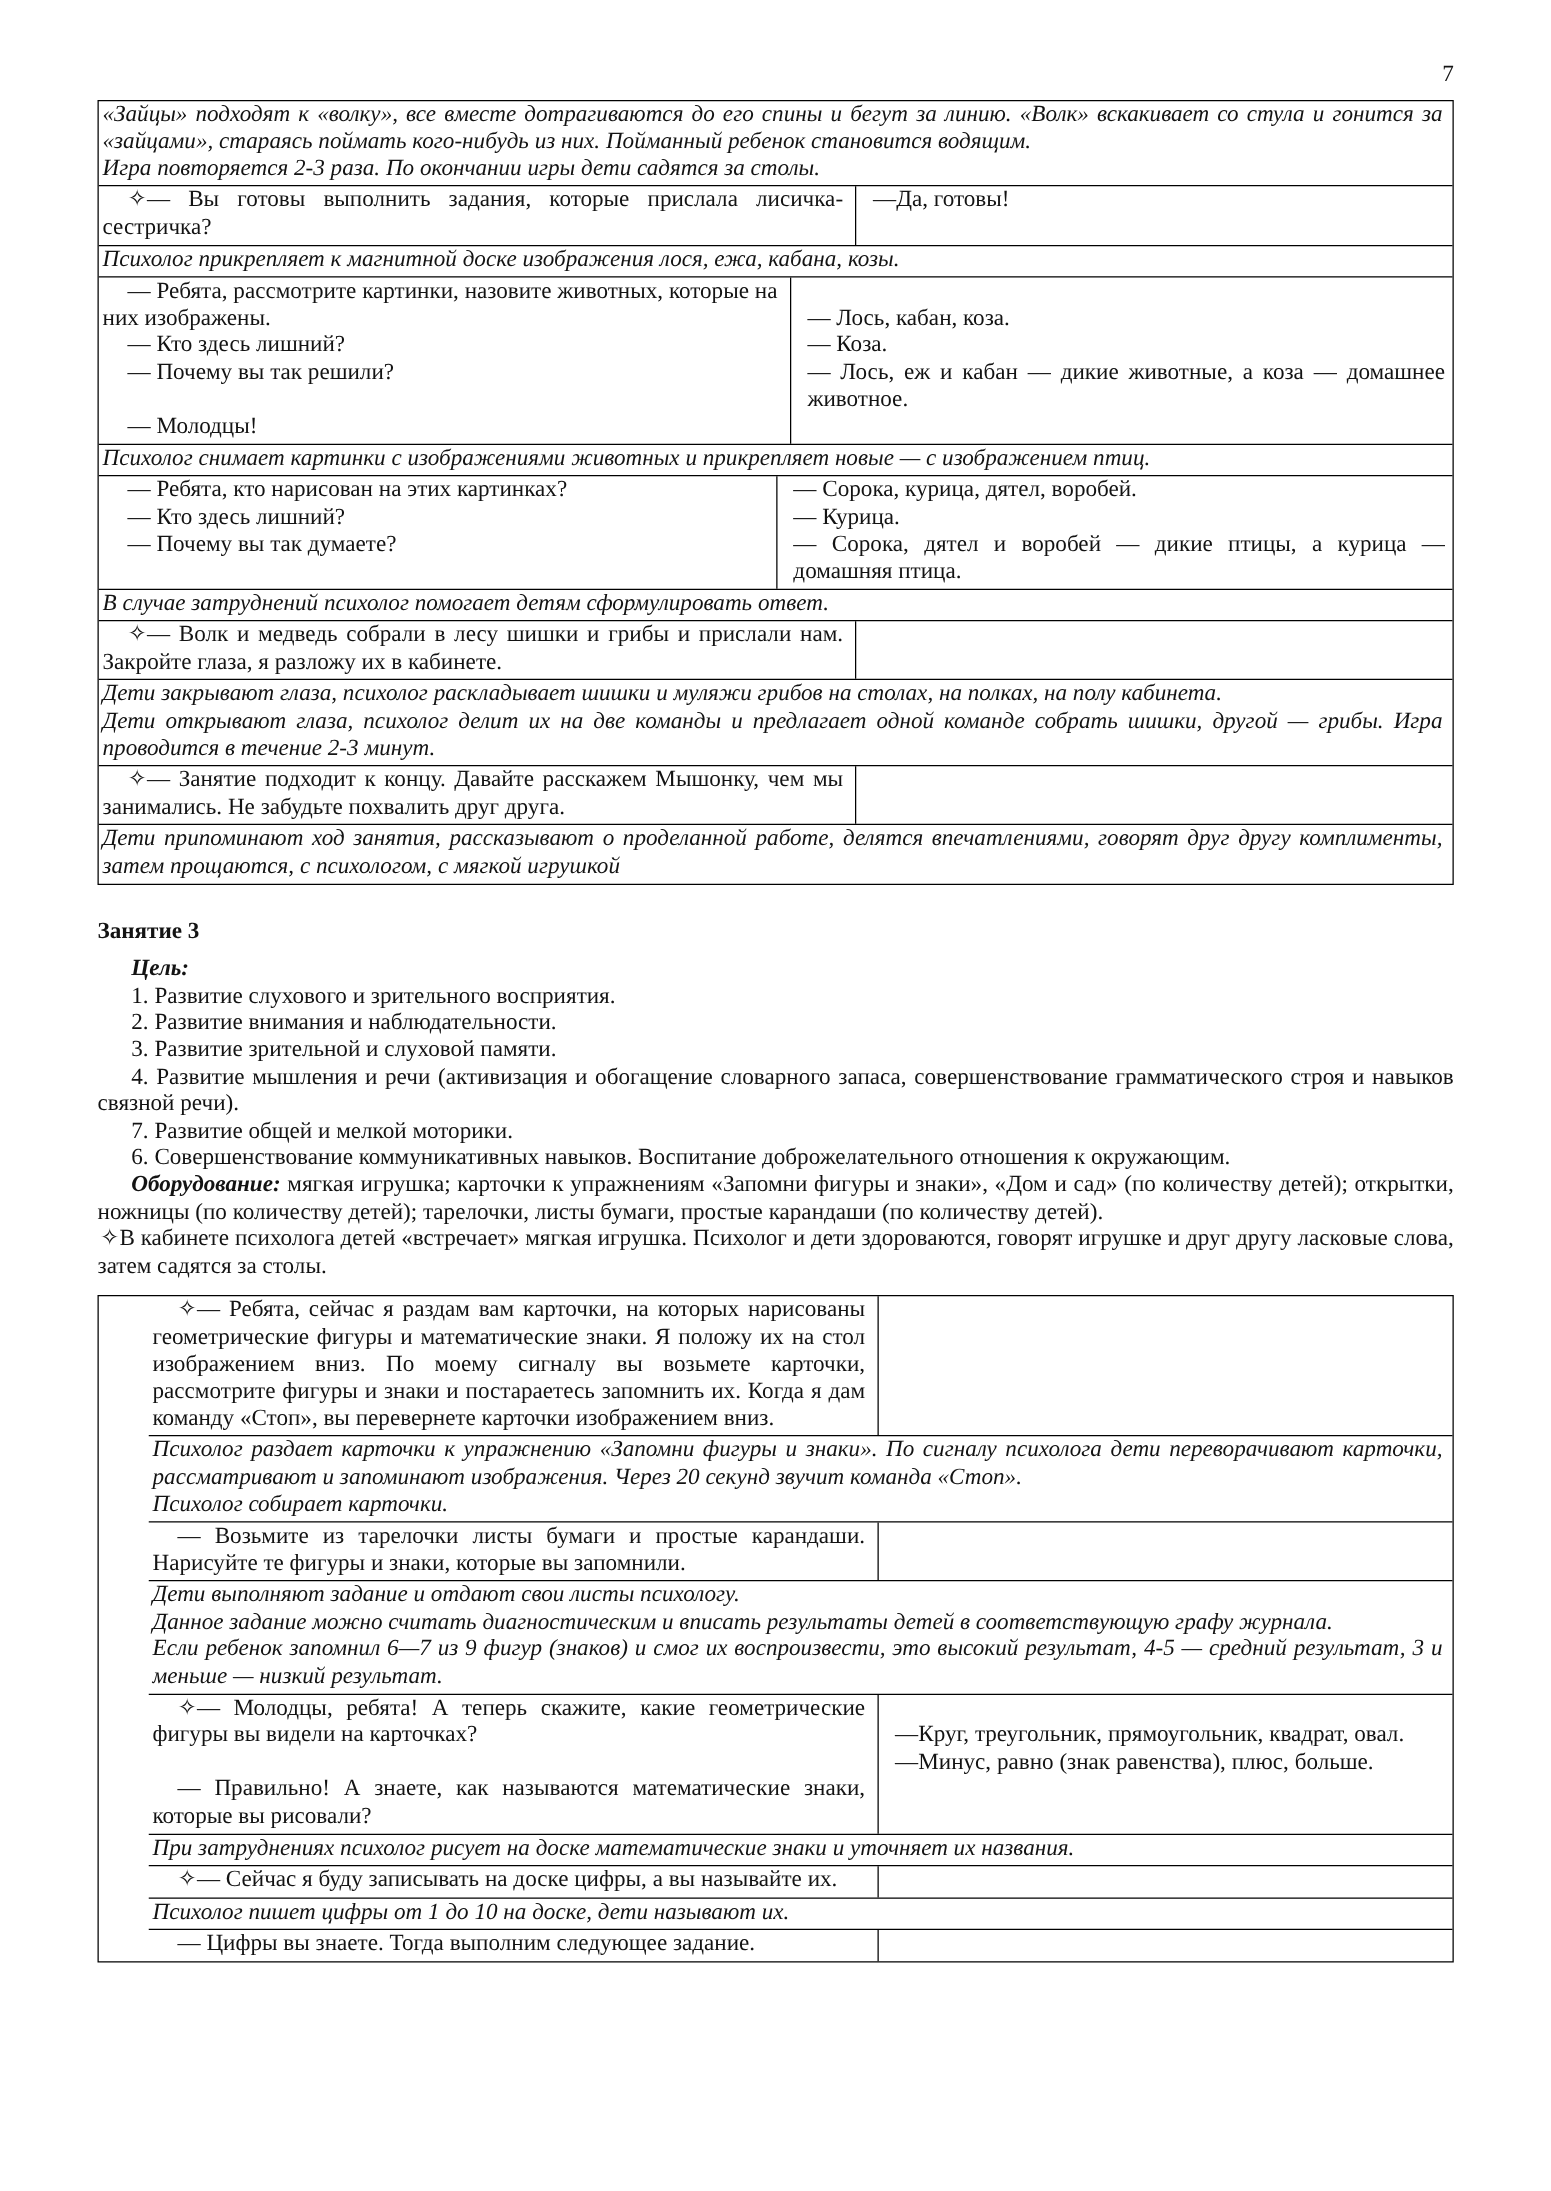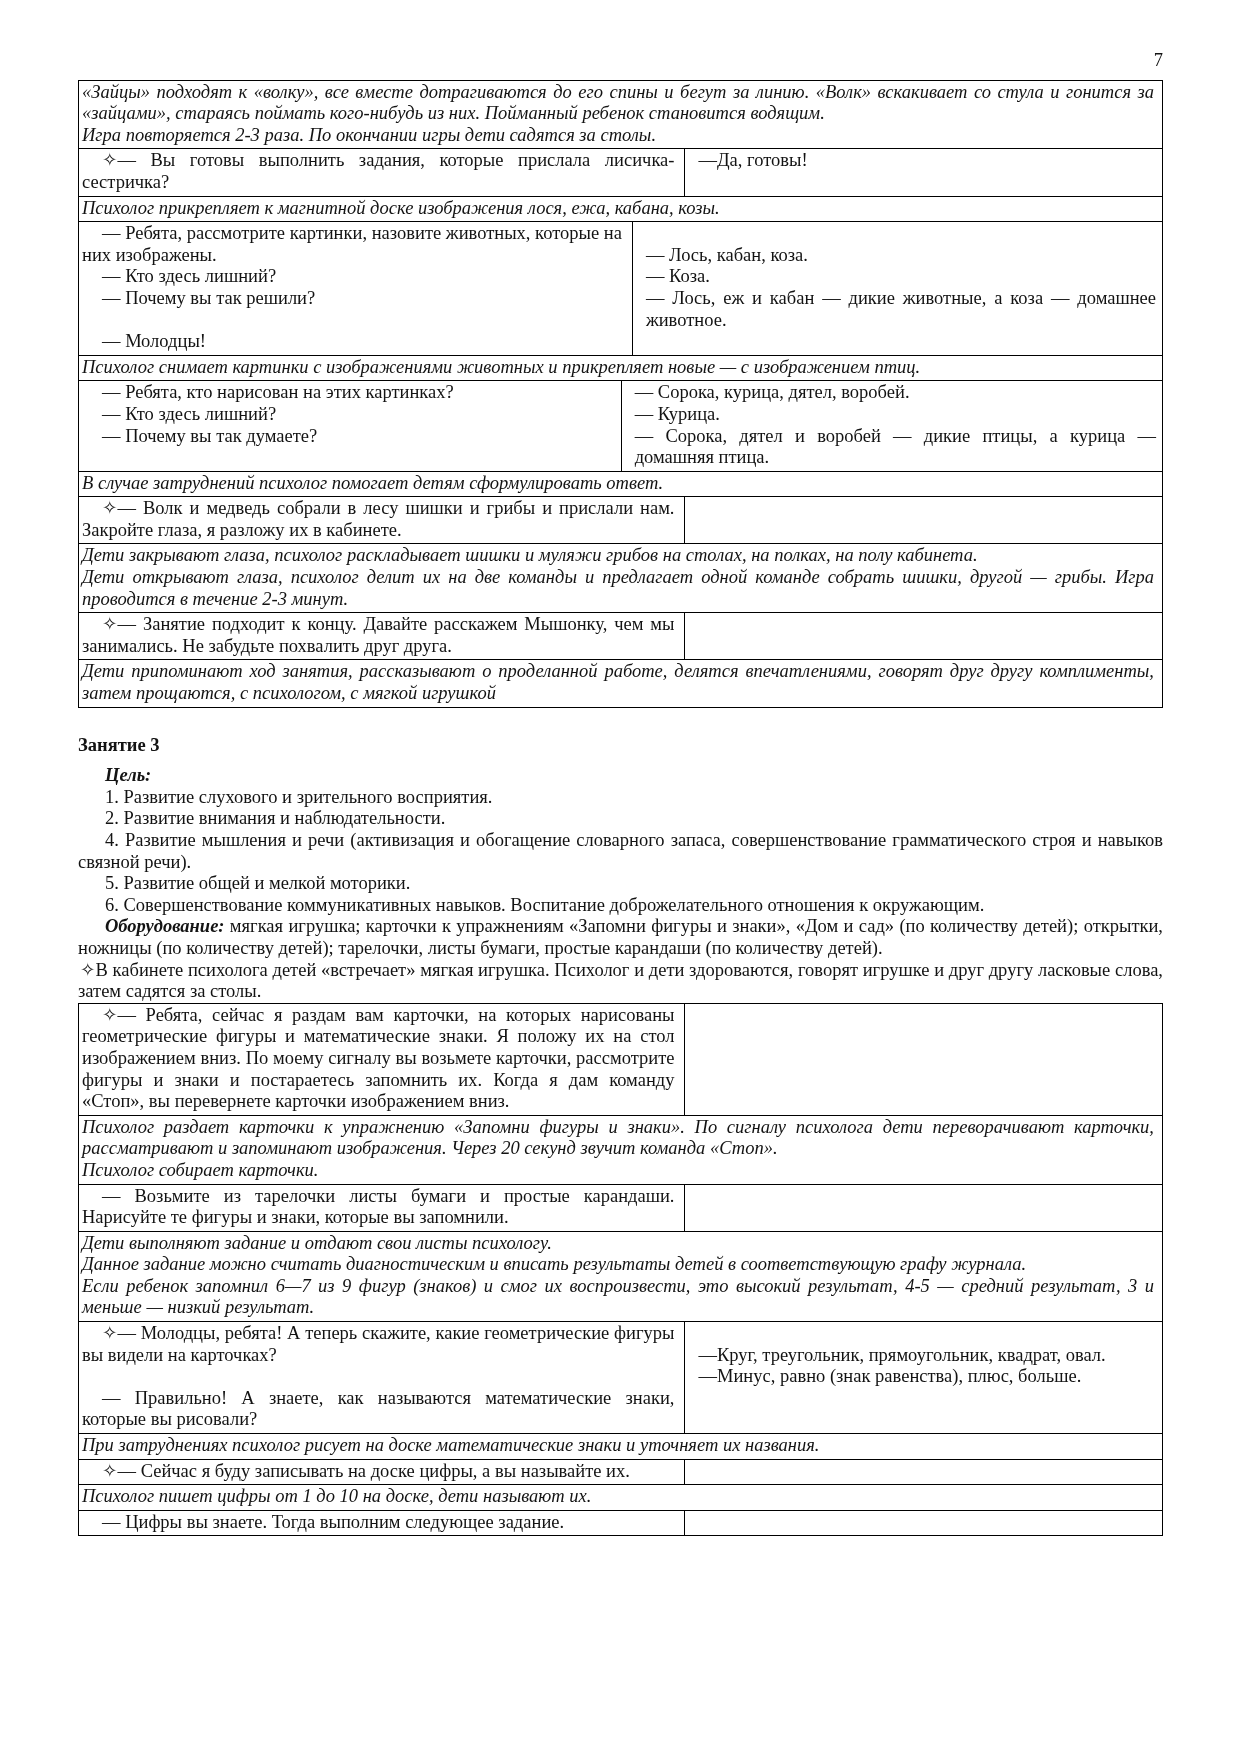--- a/index.html
+++ b/index.html
@@ -31,21 +31,21 @@
   .cell.note .p { text-indent: 0; }
   .cell.right .p { text-indent: 0; }
   .p.blank { text-indent: 0; }
 
   
   .section-title { font-weight: bold; margin: 27px 0 9px 0; }
   .para { text-align: justify; text-indent: 27px; }
   .para.noindent { text-indent: 2px; }
   .label-bi { font-weight: bold; font-style: italic; }
   .middle { margin-bottom: 0; }
-  .dtable.second { margin-top: 0; }
+  .dtable.second { margin-top: 12px; padding-left: 40px; }
 </style>
 </head>
 <body>
 
 <div class="page">
 
   <div class="page-number">7</div>
 
   <div class="dtable" id="table1">
       <div class="trow">
@@ -128,22 +128,23 @@
         </div>
       </div>
     </div>
 
   <div class="section-title">Занятие 3</div>
 
   <div class="middle">
     <p class="para"><span class="label-bi">Цель:</span></p>
     <p class="para">1. Развитие слухового и зрительного восприятия.</p>
     <p class="para">2. Развитие внимания и наблюдательности.</p>
+    <p class="para">3. Развитие зрительной и слуховой памяти.</p>
     <p class="para">4. Развитие мышления и речи (активизация и обогащение словарного запаса, совершенствование грамматического строя и навыков связной речи).</p>
-    <p class="para">5. Развитие общей и мелкой моторики.</p>
+    <p class="para">7. Развитие общей и мелкой моторики.</p>
     <p class="para">6. Совершенствование коммуникативных навыков. Воспитание доброжелательного отношения к окружающим.</p>
     <p class="para"><span class="label-bi">Оборудование:</span> <span>мягкая игрушка; карточки к упражнениям «Запомни фигуры и знаки», «Дом и сад» (по количеству детей); открытки, ножницы (по количеству детей); тарелочки, листы бумаги, простые карандаши (по количеству детей).</span></p>
     <p class="para noindent">✧В кабинете психолога детей «встречает» мягкая игрушка. Психолог и дети здороваются, говорят игрушке и друг другу ласковые слова, затем садятся за столы.</p>
   </div>
 
   <div class="dtable second" id="table2">
       <div class="trow">
         <div class="cell left">
           <p class="p">✧— Ребята, сейчас я раздам вам карточки, на которых нарисованы геометрические фигуры и математические знаки. Я положу их на стол изображением вниз. По моему сигналу вы возьмете карточки, рассмотрите фигуры и знаки и постараетесь запомнить их. Когда я дам команду «Стоп», вы перевернете карточки изображением вниз.</p>
         </div>

